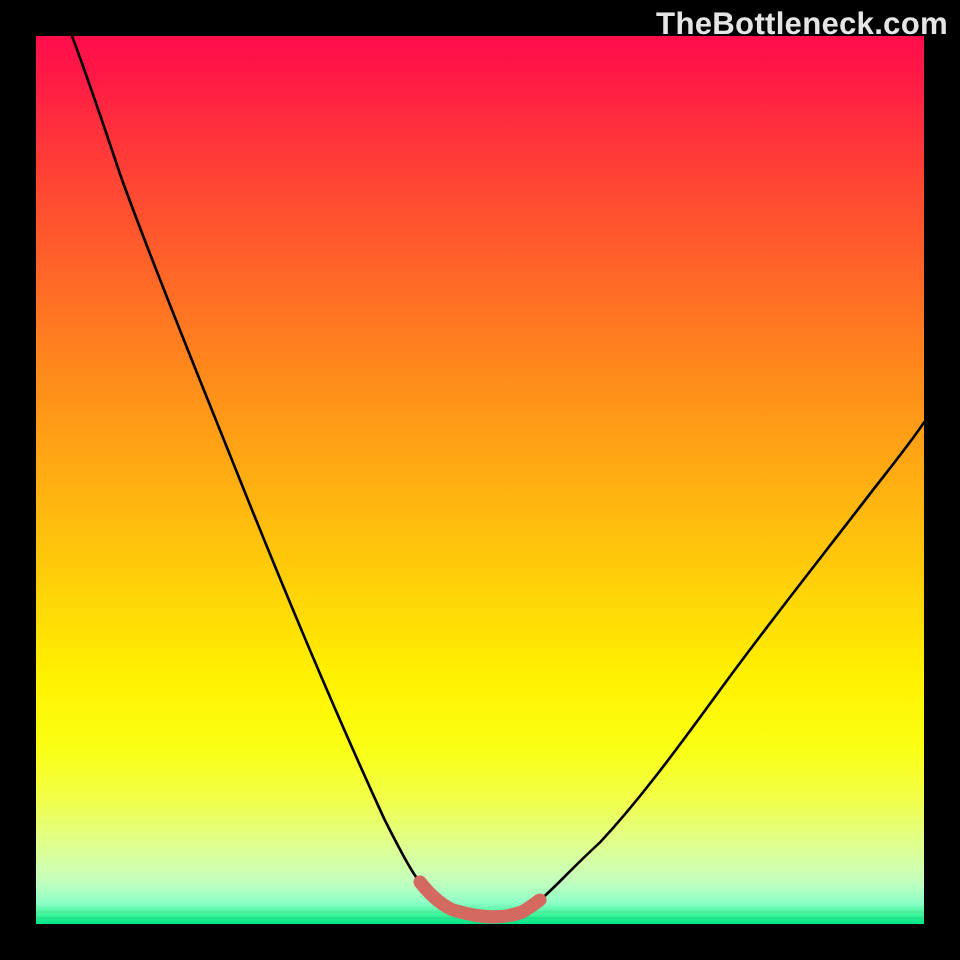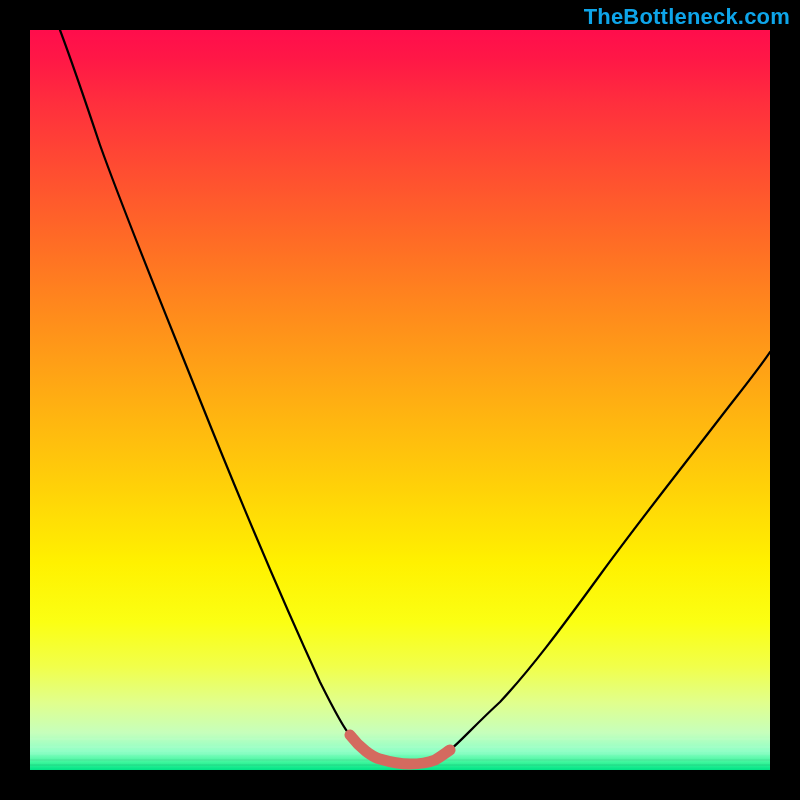--- a/index.html
+++ b/index.html
@@ -51,22 +51,22 @@
   
   .band {
     position: absolute;
     left: 0; right: 0;
     height: 2px;
   }
   .watermark {
     position: absolute;
     top: 4px;
     right: 10px;
-    color: #0ea5e9;
-    font-size: 22px;
+    color: #e5e5e5;
+    font-size: 26px;
     font-weight: 600;
     letter-spacing: 0.2px;
     user-select: none;
   }
   svg.curve {
     position: absolute;
     inset: 0;
   }
 </style>
 </head>

